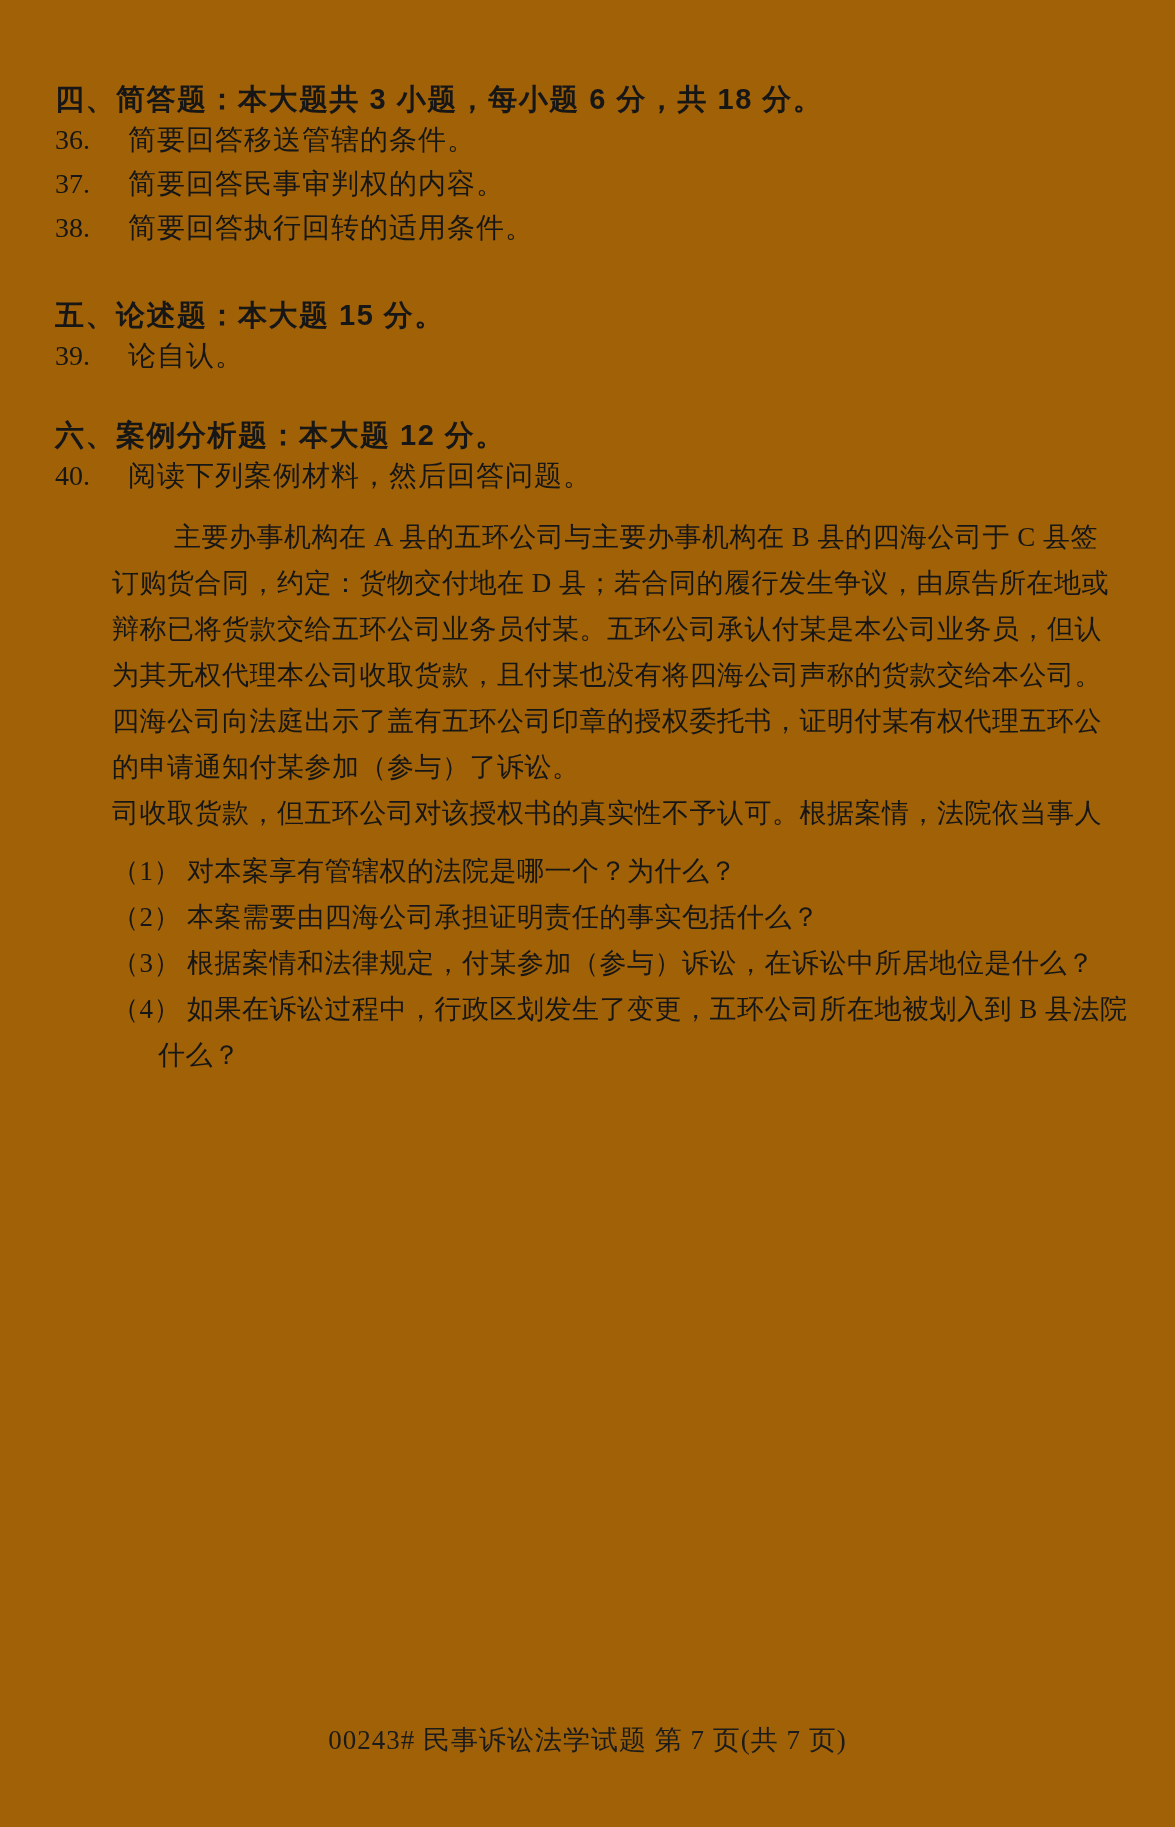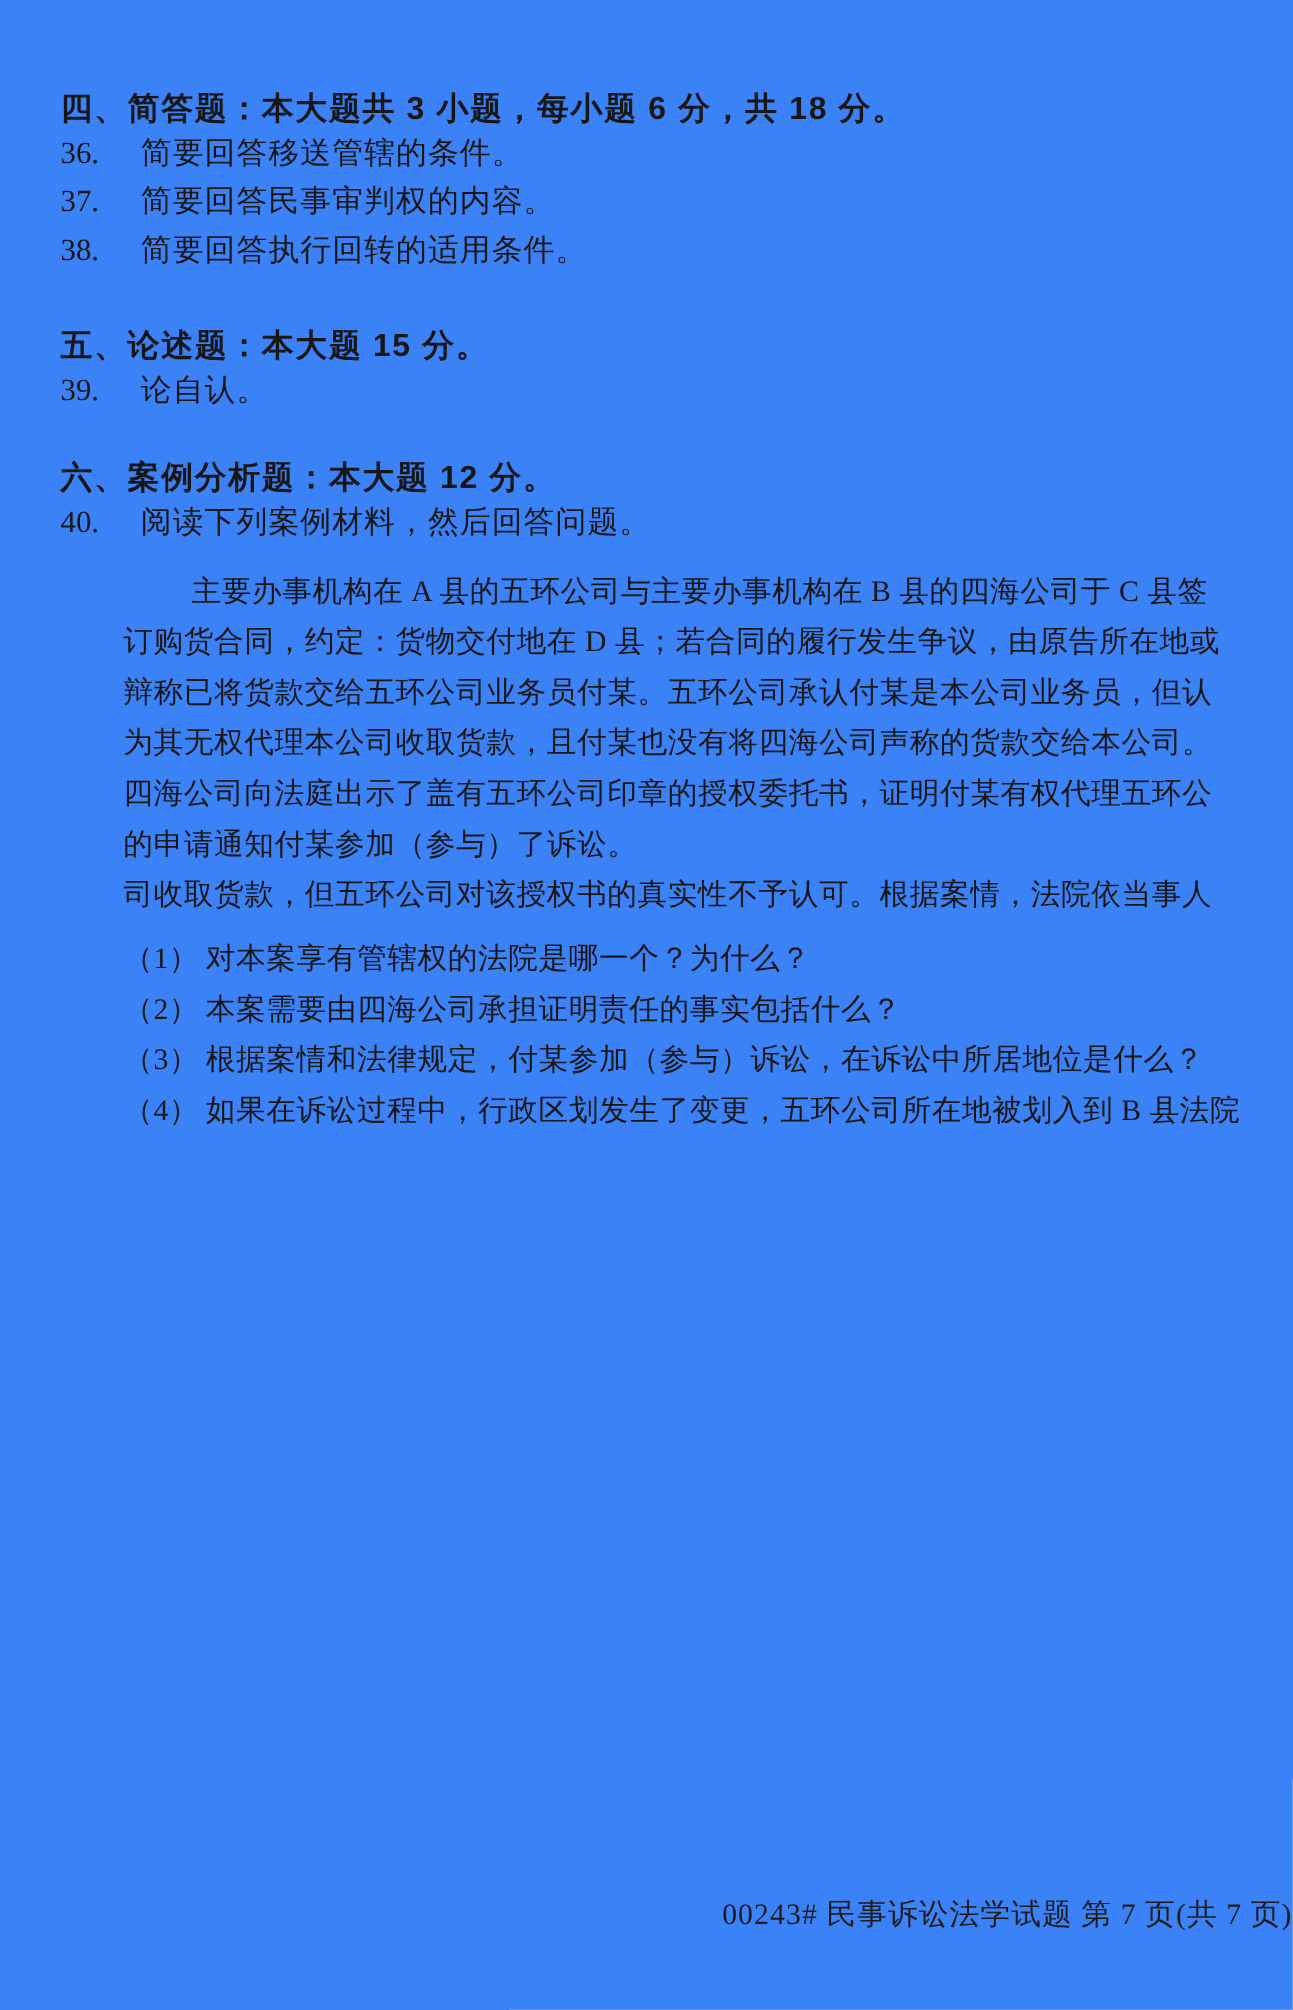--- a/index.html
+++ b/index.html
@@ -7,21 +7,21 @@
   body {
     background: #fcfcfb;
     color: #161616;
     font-family: "Liberation Serif", "DejaVu Serif", serif;
     position: relative;
     overflow: hidden;
   }
   .page {
     position: absolute;
     inset: 0;
-    background: #3b82f6;
+    background: #a16207;
   }
   .content {
     position: absolute;
     top: 80px;
     left: 55px;
     right: 48px;
   }
   .section-heading {
     font-family: "Liberation Sans", "DejaVu Sans", sans-serif;
     font-weight: 700;
@@ -68,21 +68,21 @@
   }
   .question-row { white-space: nowrap; }
   .question-row .qnum { margin-right: 6px; }
   .question-cont { padding-left: 46px; white-space: nowrap; }
 
   .footer {
     position: absolute;
     top: 1722px;
     left: 0;
     width: 100%;
-    text-align: right;
+    text-align: center;
     font-size: 27px;
     letter-spacing: 1px;
     color: #1b1b1b;
   }
 </style>
 </head>
 <body>
 
 <div class="page">
   <div class="content">
@@ -134,19 +134,20 @@
         </div>
         <div class="question-row">
           <span class="qnum">（2）</span><span>本案需要由四海公司承担证明责任的事实包括什么？</span>
         </div>
         <div class="question-row">
           <span class="qnum">（3）</span><span>根据案情和法律规定，付某参加（参与）诉讼，在诉讼中所居地位是什么？</span>
         </div>
         <div class="question-row">
           <span class="qnum">（4）</span><span>如果在诉讼过程中，行政区划发生了变更，五环公司所在地被划入到 B 县法院</span>
         </div>
+        <div class="question-cont">什么？</div>
       </div>
     </div>
 
   </div>
 
   <div class="footer">00243# 民事诉讼法学试题 第 7 页(共 7 页)</div>
 </div>
 
 </body></html>

